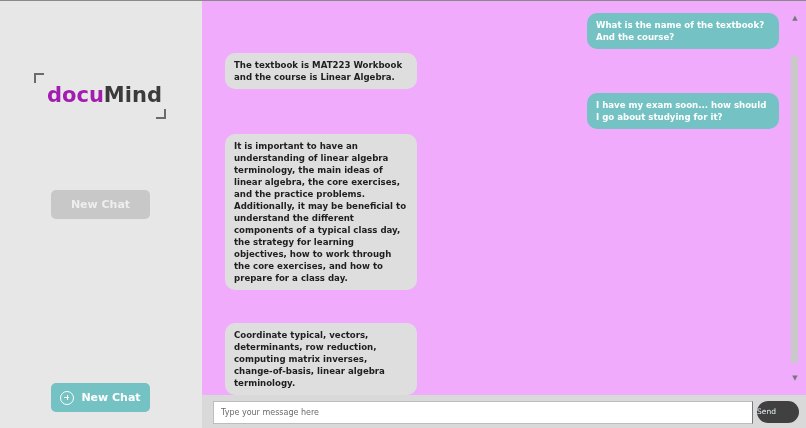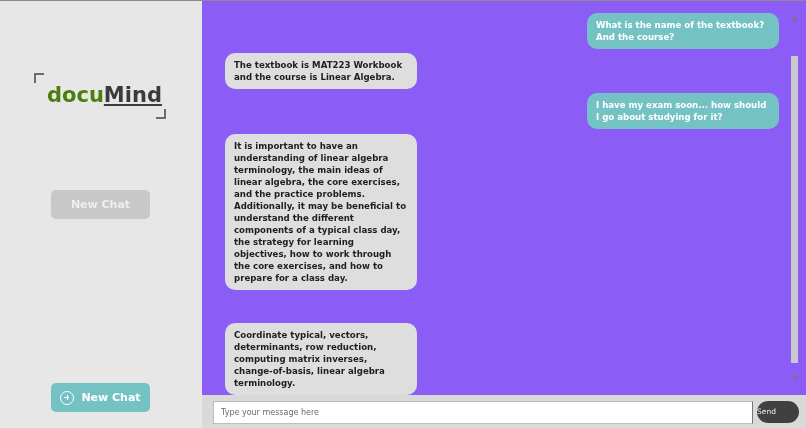--- a/index.html
+++ b/index.html
@@ -23,22 +23,22 @@
     }
     .logo .corner-br {
       position: absolute; right: 0; bottom: 0; width: 10px; height: 10px;
       border-right: 2px solid #6b6b6b; border-bottom: 2px solid #6b6b6b;
     }
     .logo .wordmark {
       position: absolute; left: 13px; top: 10px;
       font-size: 21px; font-weight: bold; letter-spacing: 0px;
       font-family: "DejaVu Sans", sans-serif;
     }
-    .logo .w1 { color: #4d7c0f; }
-    .logo .w2 { color: #3b3b3b; text-decoration: underline; }
+    .logo .w1 { color: #a21caf; }
+    .logo .w2 { color: #3b3b3b; }
 
     .btn-new-chat-top {
       position: absolute; left: 51px; top: 189px; width: 99px; height: 29px;
       background: #c8c8c8; border-radius: 5px; color: #eeeeee;
       font-size: 11px; font-weight: bold; text-align: center; line-height: 29px;
     }
     .btn-new-chat-bottom {
       position: absolute; left: 51px; top: 382px; width: 99px; height: 29px;
       background: #74c2c3; border-radius: 5px; color: #ffffff;
       font-size: 11px; font-weight: bold; line-height: 29px;
@@ -49,21 +49,21 @@
       position: relative; display: inline-block;
     }
     .plus-icon::before, .plus-icon::after {
       content: ""; position: absolute; background: #fff;
     }
     .plus-icon::before { left: 3px; top: 5.25px; width: 5px; height: 1.5px; }
     .plus-icon::after { left: 5.25px; top: 3px; width: 1.5px; height: 5px; }
 
     .chat {
       position: absolute; left: 202px; top: 0; width: 604px; height: 394px;
-      background: #8b5cf6;
+      background: #f0abfc;
     }
     .msg {
       position: absolute; border-radius: 10px; padding: 6px 9px;
       font-size: 8.6px; font-weight: bold; line-height: 12px;
     }
     .msg.user { background: #74c2c3; color: #ffffff; }
     .msg.bot { background: #dedede; color: #1e1e1e; border-radius: 10px; }
 
     .scrollbar {
       position: absolute; left: 788px; top: 0; width: 14px; height: 394px;

